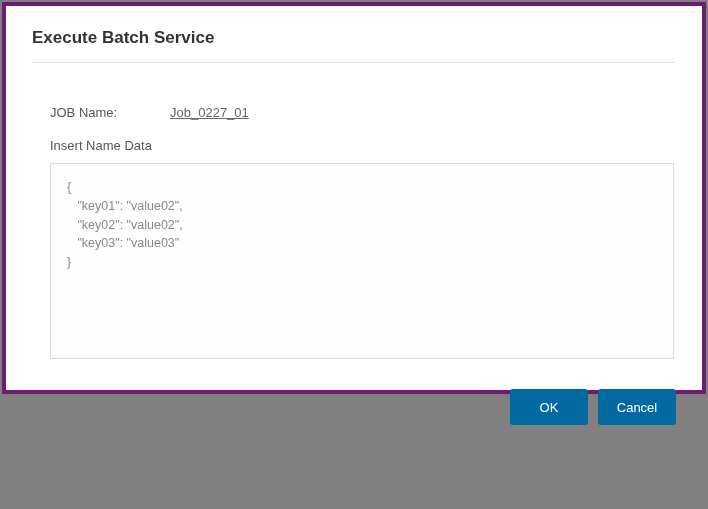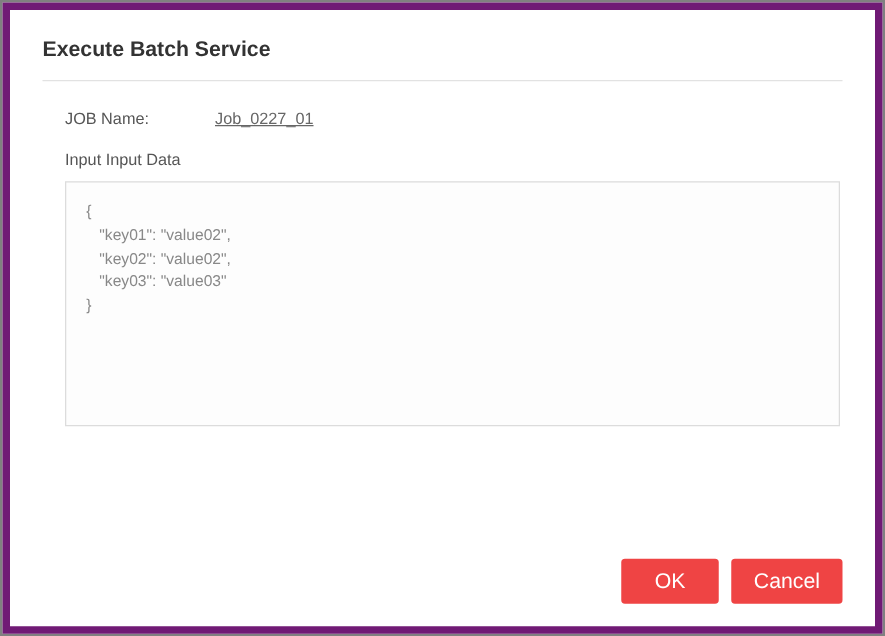--- a/index.html
+++ b/index.html
@@ -10,23 +10,23 @@
     body {
       font-family: -apple-system, BlinkMacSystemFont, "Segoe UI", Arial, sans-serif;
       background: #808080;
       width: 708px;
       height: 509px;
       overflow: hidden;
     }
     .dialog {
       background: #ffffff;
       width: 704px;
-      height: 505px;
+      height: 392px;
       margin: 2px;
-      border: 6px solid #701a75;
+      border: 4px solid #701a75;
       display: flex;
       flex-direction: column;
     }
     .dialog-content {
       padding: 22px 26px 12px 26px;
       flex: 1;
       display: flex;
       flex-direction: column;
     }
     .dialog-title {
@@ -42,20 +42,21 @@
       align-items: baseline;
       margin-bottom: 14px;
       font-size: 13px;
       color: #555555;
       padding-left: 18px;
     }
     .form-label {
       width: 120px;
       flex-shrink: 0;
       color: #555555;
+      margin-top: 20px;
     }
     .form-value {
       color: #666666;
       text-decoration: underline;
     }
     .section-label {
       font-size: 13px;
       color: #555555;
       padding-left: 18px;
       margin-top: 4px;
@@ -83,44 +84,44 @@
       justify-content: flex-end;
       gap: 10px;
       padding: 14px 26px 18px 26px;
     }
     .btn {
       min-width: 78px;
       height: 36px;
       padding: 0 18px;
       border: none;
       border-radius: 3px;
-      font-size: 17px;
+      font-size: 13px;
       font-weight: 500;
       cursor: pointer;
       color: #ffffff;
-      background: #ef4444;
+      background: #0369a1;
       display: flex;
       align-items: center;
       justify-content: center;
     }
   </style>
 </head>
 <body>
 
 <div class="dialog">
   <div class="dialog-content">
     <div class="dialog-title">Execute Batch Service</div>
 
     <div class="form-row">
       <div class="form-label">JOB Name:</div>
       <div class="form-value">Job_0227_01</div>
     </div>
 
 
-    <div class="section-label">Input Input Data</div>
+    <div class="section-label">Insert Name Data</div>
 
     <div class="textarea-wrapper">
       <textarea class="input-textarea" spellcheck="false" style="">{
    "key01": "value02",
    "key02": "value02",
    "key03": "value03"
 }</textarea>
     </div>
   </div>
 

